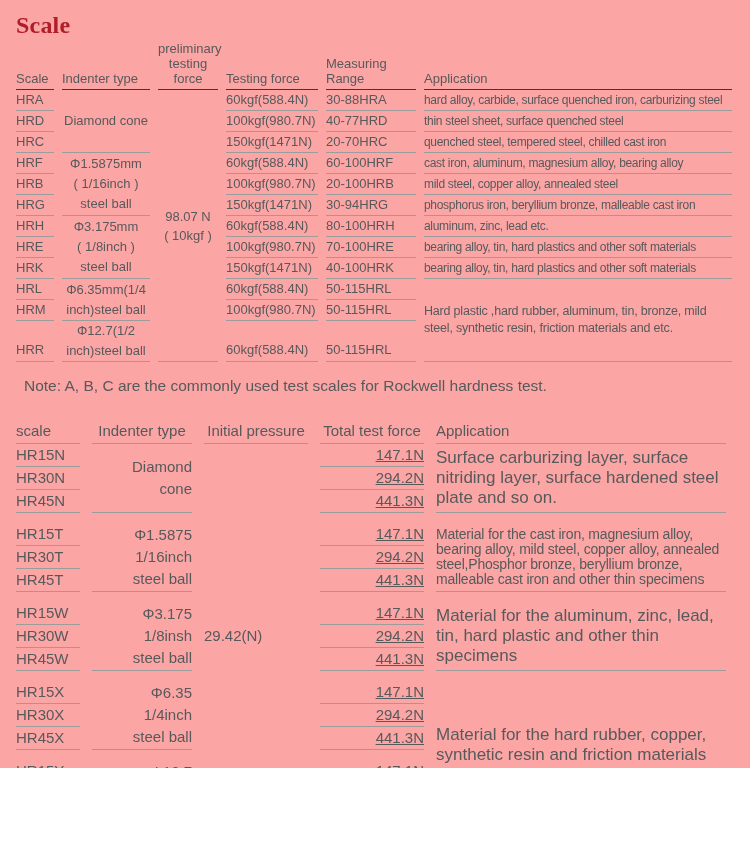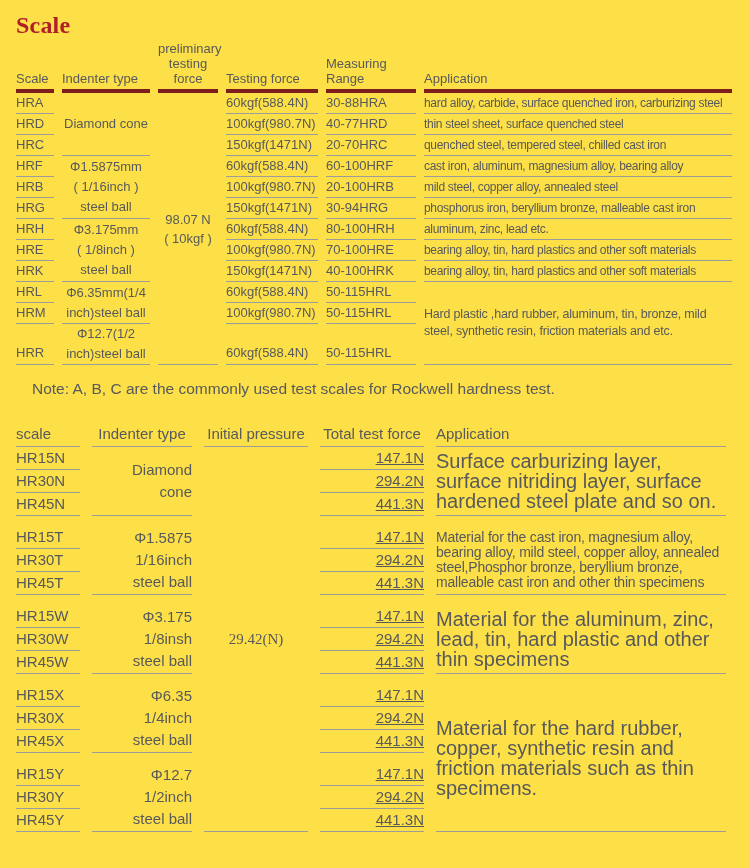--- a/index.html
+++ b/index.html
@@ -1,59 +1,59 @@
 <!DOCTYPE html>
 <html><head>
 <meta charset="utf-8">
 <style>
   html,body{margin:0;padding:0;background:#ffffff;}
   body{font-family:"Liberation Sans", sans-serif;color:#58595b;}
-  .page{position:relative;width:750px;height:868px;box-sizing:border-box;padding:6px 0 0 16px;overflow:hidden;background:#fde047;}
+  .page{position:relative;width:750px;height:768px;box-sizing:border-box;padding:6px 0 0 16px;overflow:hidden;background:#fca5a5;}
   .title{font-family:"Liberation Serif", serif;font-weight:bold;font-size:24px;color:#b01e28;margin:6px 0 0 0;letter-spacing:0.2px;}
   table{border-collapse:separate;table-layout:fixed;}
   th,td{padding:0;font-weight:normal;overflow:visible;}
   .ul{border-bottom:1px solid #9c9c9c;}
 
   
   #t1{border-spacing:8px 0;margin-left:-8px;width:732px;margin-top:2px;}
-  #t1 thead th{height:42px;vertical-align:bottom;padding-bottom:3px;font-size:13px;line-height:15px;text-align:left;border-bottom:4px solid #7f1d1d;}
+  #t1 thead th{height:42px;vertical-align:bottom;padding-bottom:3px;font-size:13px;line-height:15px;text-align:left;border-bottom:1px solid #7f1d1d;}
   #t1 thead th.c-prelim{text-align:center;}
   #t1 tbody td{font-size:13px;line-height:20px;vertical-align:middle;}
   #t1 tbody tr{height:20px;}
   #t1 tr.t1-last{height:36px;}
   #t1 tr.t1-last td.c-scale, #t1 tr.t1-last td.c-test, #t1 tr.t1-last td.c-range{vertical-align:bottom;padding-bottom:1px;}
   #t1 td.c-scale{text-align:left;}
   #t1 td.c-ind{text-align:center;}
   #t1 td.c-prelim{text-align:center;}
   #t1 td.c-test{text-align:left;}
   #t1 td.c-range{text-align:left;}
   #t1 td.c-app{text-align:left;}
   #t1 td.c-app.one{font-size:12px;letter-spacing:-0.3px;white-space:nowrap;}
   #t1 td.c-app.shared{font-size:12.5px;line-height:17px;letter-spacing:-0.2px;white-space:normal;}
   #t1 .ind-line{line-height:20px;}
   #t1 .prelim-line{line-height:19px;font-size:13px;}
 
   
-  .note{font-size:15.5px;color:#58595b;margin:15px 0 16px 16px;}
+  .note{font-size:15.5px;color:#58595b;margin:15px 0 16px 8px;}
   .note2{font-size:15.5px;color:#58595b;margin:12px 0 0 0;}
 
   
   #t2{border-spacing:12px 0;margin-left:-12px;width:734px;}
   #t2 thead th{height:28px;vertical-align:bottom;padding-bottom:4px;font-size:15px;text-align:left;border-bottom:1px solid #9c9c9c;}
   #t2 thead th.c2-ind, #t2 thead th.c2-init, #t2 thead th.c2-total{text-align:center;}
   #t2 tbody tr{height:22px;}
   #t2 tbody tr.gap{height:10px;}
   #t2 tbody td{font-size:15px;line-height:22px;vertical-align:middle;}
   #t2 td.c2-scale{text-align:left;}
   #t2 td.c2-ind{text-align:right;}
-  #t2 td.c2-init{text-align:center;font-family:Liberation Serif, serif;}
+  #t2 td.c2-init{}
   #t2 td.c2-total{text-align:right;text-decoration:underline;}
   #t2 td.c2-app{text-align:left;position:relative;}
   #t2 .ind2-line{line-height:22px;}
-  #t2 .appx{position:absolute;left:0;right:2px;top:50%;transform:translateY(-50%);font-size:20px;line-height:20px;}
+  #t2 .appx{position:absolute;left:0;right:2px;top:50%;transform:translateY(-50%);font-size:17px;line-height:20px;}
   #t2 .appx.tight{font-size:14px;line-height:15px;letter-spacing:-0.2px;}
 </style>
 </head>
 <body>
 
 <div class="page">
 
   <h1 class="title">Scale</h1>
 
   <table id="t1">

